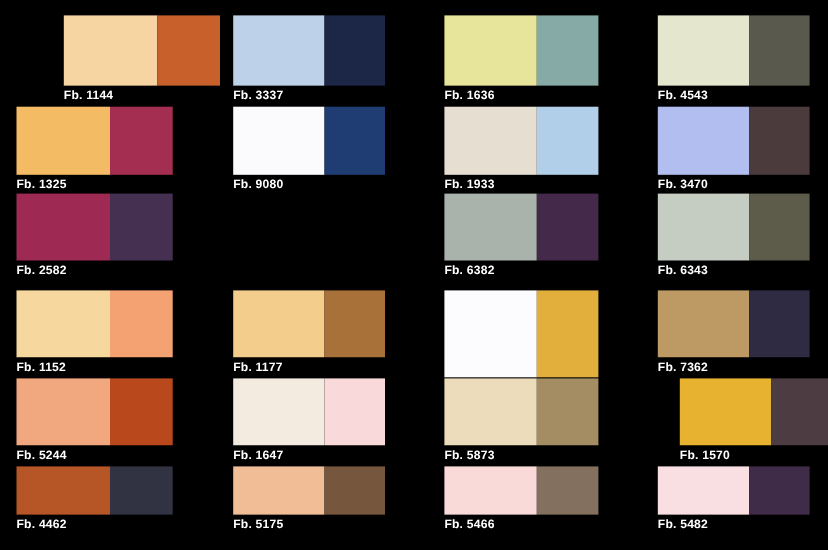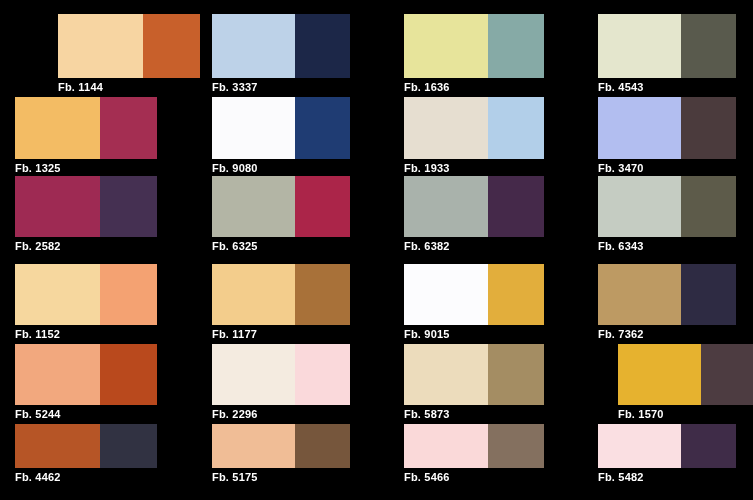--- a/index.html
+++ b/index.html
@@ -110,27 +110,20 @@
       </div>
       <div class="swatch-label" style="color: rgb(255, 255, 255);">Fb. 3470</div>
     </div>
     <div class="swatch-card" style="left: 15px; top: 176px; width: 142px; height: 79px;">
       <div class="swatch-colors">
         <div class="swatch-half left" style="width: 60%; background: rgb(158, 42, 83);"></div>
         <div class="swatch-half right" style="width: 40%; background: rgb(69, 48, 82);"></div>
       </div>
       <div class="swatch-label" style="color: rgb(255, 255, 255);">Fb. 2582</div>
     </div>
-    <div class="swatch-card" style="left: 212px; top: 176px; width: 138px; height: 79px;">
-      <div class="swatch-colors">
-        <div class="swatch-half left" style="width: 60%; background: rgb(179, 181, 165);"></div>
-        <div class="swatch-half right" style="width: 40%; background: rgb(171, 37, 73);"></div>
-      </div>
-      <div class="swatch-label" style="color: rgb(255, 255, 255);">Fb. 6325</div>
-    </div>
     <div class="swatch-card" style="left: 404px; top: 176px; width: 140px; height: 79px;">
       <div class="swatch-colors">
         <div class="swatch-half left" style="width: 60%; background: rgb(169, 178, 171);"></div>
         <div class="swatch-half right" style="width: 40%; background: rgb(69, 41, 74);"></div>
       </div>
       <div class="swatch-label" style="color: rgb(255, 255, 255);">Fb. 6382</div>
     </div>
     <div class="swatch-card" style="left: 598px; top: 176px; width: 138px; height: 79px;">
       <div class="swatch-colors">
         <div class="swatch-half left" style="width: 60%; background: rgb(197, 204, 194);"></div>
@@ -150,42 +143,41 @@
         <div class="swatch-half left" style="width: 60%; background: rgb(243, 205, 140);"></div>
         <div class="swatch-half right" style="width: 40%; background: rgb(168, 113, 57);"></div>
       </div>
       <div class="swatch-label" style="color: rgb(255, 255, 255);">Fb. 1177</div>
     </div>
     <div class="swatch-card" style="left: 404px; top: 264px; width: 140px; height: 79px;">
       <div class="swatch-colors">
         <div class="swatch-half left" style="width: 60%; background: rgb(252, 252, 254);"></div>
         <div class="swatch-half right" style="width: 40%; background: rgb(226, 174, 60);"></div>
       </div>
-      <div class="swatch-label" style="color: rgb(255, 255, 255);">Fb. 9015</div>
     </div>
     <div class="swatch-card" style="left: 598px; top: 264px; width: 138px; height: 79px;">
       <div class="swatch-colors">
         <div class="swatch-half left" style="width: 60%; background: rgb(189, 154, 99);"></div>
         <div class="swatch-half right" style="width: 40%; background: rgb(46, 43, 67);"></div>
       </div>
       <div class="swatch-label" style="color: rgb(255, 255, 255);">Fb. 7362</div>
     </div>
     <div class="swatch-card" style="left: 15px; top: 344px; width: 142px; height: 79px;">
       <div class="swatch-colors">
         <div class="swatch-half left" style="width: 60%; background: rgb(242, 168, 126);"></div>
         <div class="swatch-half right" style="width: 40%; background: rgb(185, 73, 29);"></div>
       </div>
       <div class="swatch-label" style="color: rgb(255, 255, 255);">Fb. 5244</div>
     </div>
     <div class="swatch-card" style="left: 212px; top: 344px; width: 138px; height: 79px;">
       <div class="swatch-colors">
         <div class="swatch-half left" style="width: 60%; background: rgb(244, 235, 224);"></div>
         <div class="swatch-half right" style="width: 40%; background: rgb(250, 217, 219);"></div>
       </div>
-      <div class="swatch-label" style="color: rgb(255, 255, 255);">Fb. 2296</div>
+      <div class="swatch-label" style="color: rgb(255, 255, 255);">Fb. 1647</div>
     </div>
     <div class="swatch-card" style="left: 404px; top: 344px; width: 140px; height: 79px;">
       <div class="swatch-colors">
         <div class="swatch-half left" style="width: 60%; background: rgb(236, 220, 188);"></div>
         <div class="swatch-half right" style="width: 40%; background: rgb(164, 141, 99);"></div>
       </div>
       <div class="swatch-label" style="color: rgb(255, 255, 255);">Fb. 5873</div>
     </div>
     <div class="swatch-card" style="left: 598px; top: 344px; width: 138px; height: 79px; padding-left: 20px;">
       <div class="swatch-colors">

